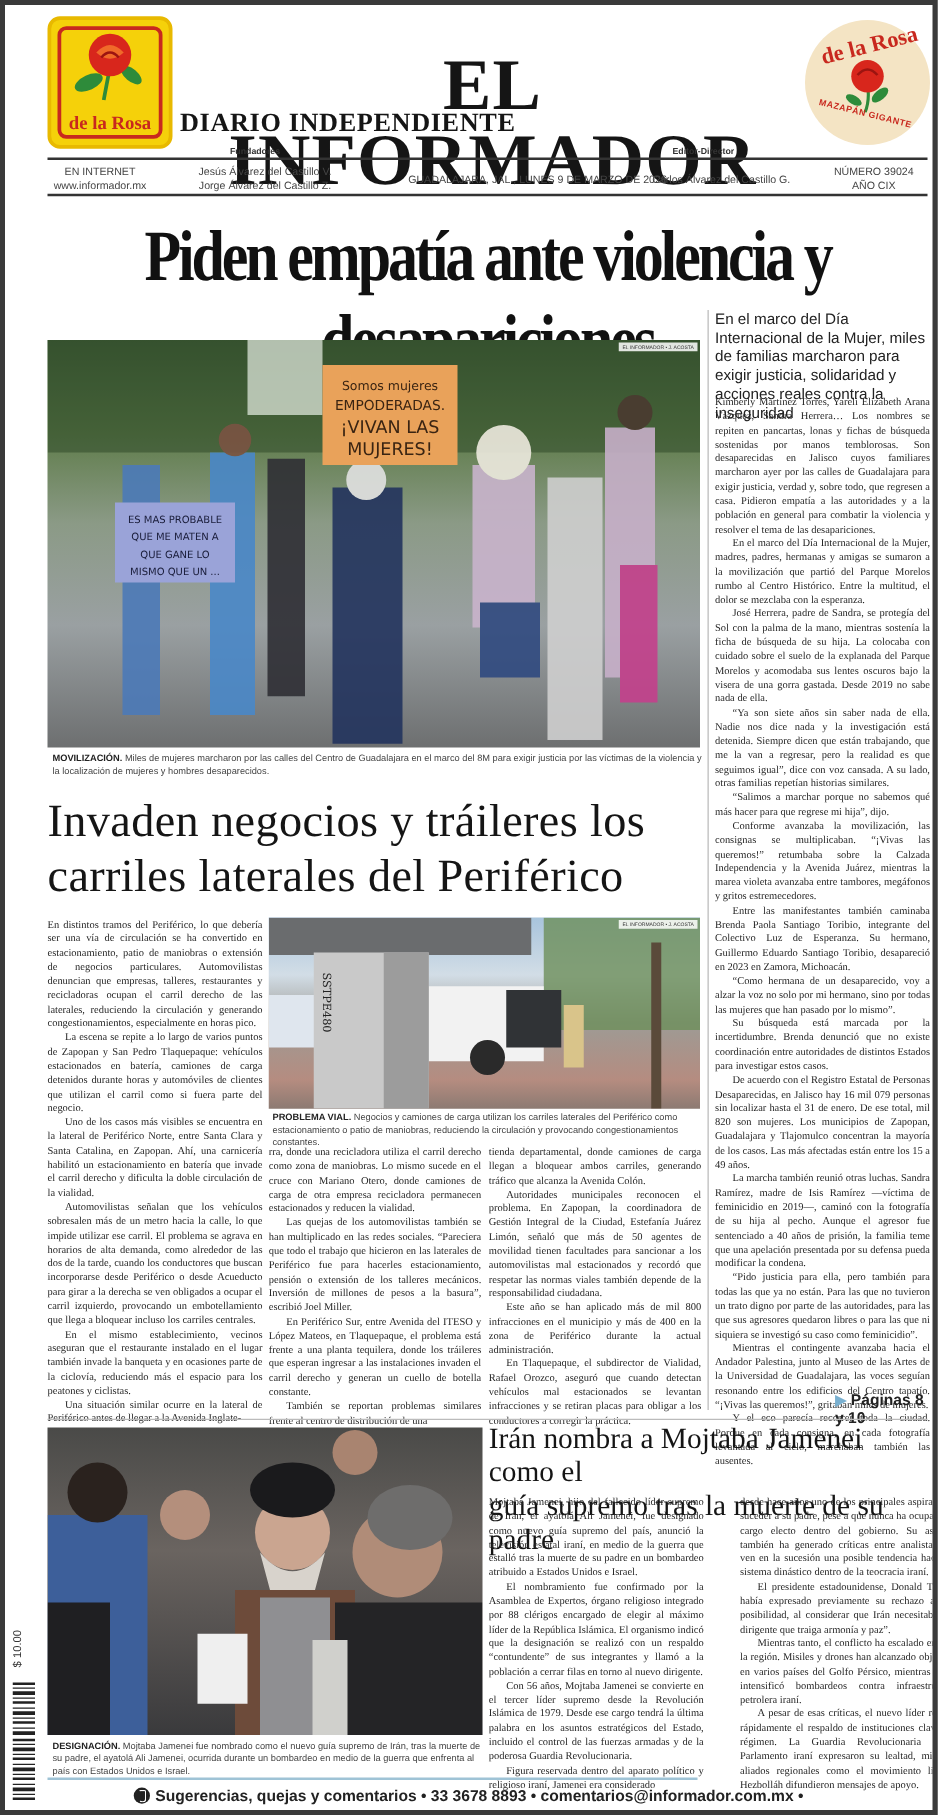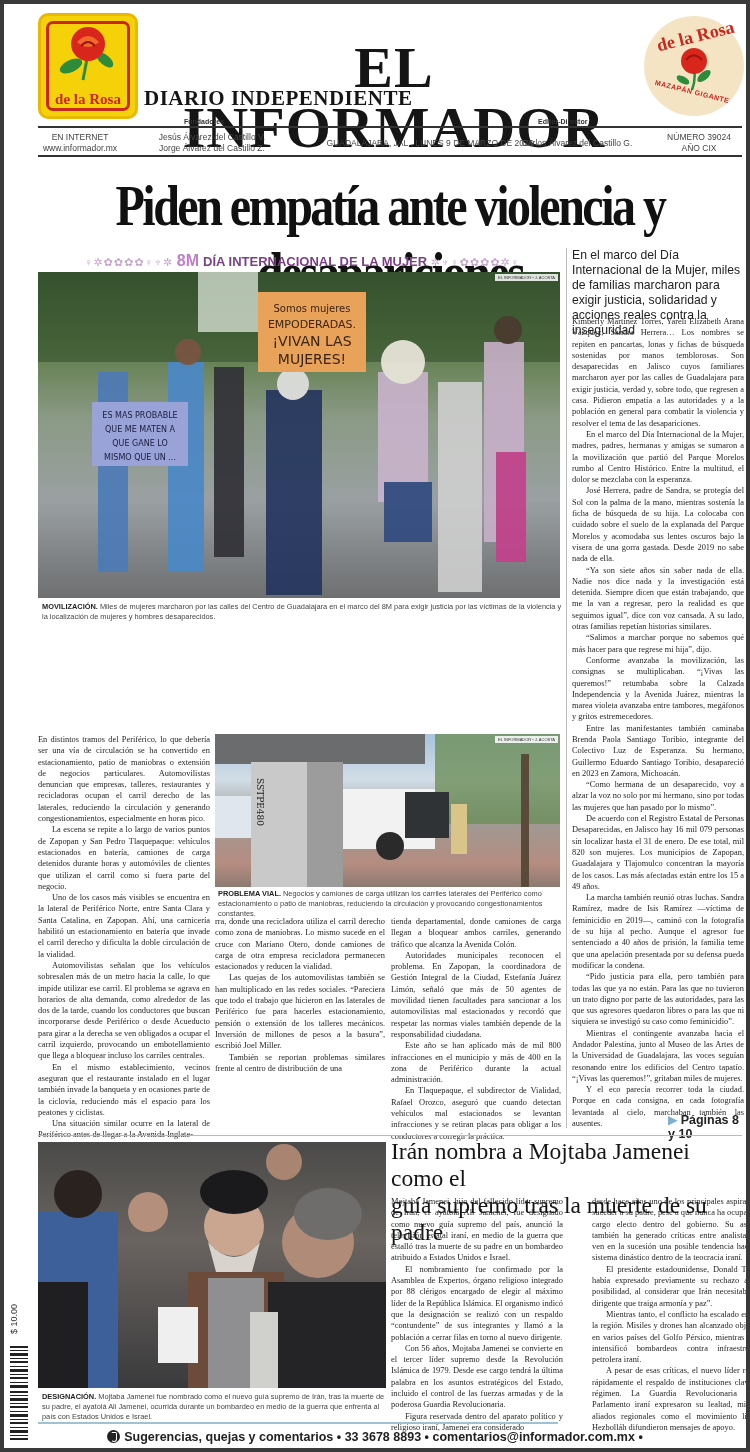--- a/index.html
+++ b/index.html
@@ -160,25 +160,20 @@
   <div class="infobar sans" style="left:508px;width:130px;top:134px;">Carlos Álvarez del Castillo G.</div>
   <div class="infobar sans" style="left:660px;width:70px;">
     <div>NÚMERO 39024</div>
     <div>AÑO CIX</div>
   </div>
 
   <div class="rule" style="top:151px;height:1.5px;"></div>
 
   <div class="lead-h lserif">Piden empatía ante violencia y desapariciones</div>
 
-  <div class="banner8m sans">
-    <span class="deco">♀✲✿✿✿✿♀♆✲</span>
-    <span class="big8m">8M</span><span>DÍA INTERNACIONAL DE LA MUJER</span>
-    <span class="deco">✲♆♀✿✿✿✿✲♀</span>
-  </div>
 
   <div class="photo" style="left:34px;top:268px;width:522px;height:326px;background:linear-gradient(180deg,#3d5a34 0%,#5d7b48 22%,#8b9a86 45%,#9aa0a2 70%,#6d6f70 100%);">
     <svg width="522" height="326" viewBox="0 0 522 326">
       <rect x="0" y="0" width="522" height="90" fill="#2f4a2a" opacity="0.55"></rect>
       <rect x="160" y="0" width="60" height="60" fill="#e8efe6" opacity="0.7"></rect>
       <g opacity="0.9">
         <rect x="60" y="100" width="30" height="200" fill="#4c7ab8"></rect>
         <rect x="130" y="90" width="36" height="210" fill="#4a88c8"></rect>
         <rect x="176" y="95" width="30" height="190" fill="#2f2f35"></rect>
         <rect x="228" y="118" width="56" height="205" fill="#23345e"></rect>
@@ -217,31 +212,36 @@
 
   <div class="body-col lserif" style="left:568px;top:312px;width:172px;">
     <p class="first">Kimberly Martínez Torres, Yareli Elizabeth Arana Vázquez, Sandra Herrera… Los nombres se repiten en pancartas, lonas y fichas de búsqueda sostenidas por manos temblorosas. Son desaparecidas en Jalisco cuyos familiares marcharon ayer por las calles de Guadalajara para exigir justicia, verdad y, sobre todo, que regresen a casa. Pidieron empatía a las autoridades y a la población en general para combatir la violencia y resolver el tema de las desapariciones.</p>
     <p>En el marco del Día Internacional de la Mujer, madres, padres, hermanas y amigas se sumaron a la movilización que partió del Parque Morelos rumbo al Centro Histórico. Entre la multitud, el dolor se mezclaba con la esperanza.</p>
     <p>José Herrera, padre de Sandra, se protegía del Sol con la palma de la mano, mientras sostenía la ficha de búsqueda de su hija. La colocaba con cuidado sobre el suelo de la explanada del Parque Morelos y acomodaba sus lentes oscuros bajo la visera de una gorra gastada. Desde 2019 no sabe nada de ella.</p>
     <p>“Ya son siete años sin saber nada de ella. Nadie nos dice nada y la investigación está detenida. Siempre dicen que están trabajando, que me la van a regresar, pero la realidad es que seguimos igual”, dice con voz cansada. A su lado, otras familias repetían historias similares.</p>
     <p>“Salimos a marchar porque no sabemos qué más hacer para que regrese mi hija”, dijo.</p>
     <p>Conforme avanzaba la movilización, las consignas se multiplicaban. “¡Vivas las queremos!” retumbaba sobre la Calzada Independencia y la Avenida Juárez, mientras la marea violeta avanzaba entre tambores, megáfonos y gritos estremecedores.</p>
     <p>Entre las manifestantes también caminaba Brenda Paola Santiago Toribio, integrante del Colectivo Luz de Esperanza. Su hermano, Guillermo Eduardo Santiago Toribio, desapareció en 2023 en Zamora, Michoacán.</p>
     <p>“Como hermana de un desaparecido, voy a alzar la voz no solo por mi hermano, sino por todas las mujeres que han pasado por lo mismo”.</p>
+    <p>Su búsqueda está marcada por la incertidumbre. Brenda denunció que no existe coordinación entre autoridades de distintos Estados para investigar estos casos.</p>
     <p>De acuerdo con el Registro Estatal de Personas Desaparecidas, en Jalisco hay 16 mil 079 personas sin localizar hasta el 31 de enero. De ese total, mil 820 son mujeres. Los municipios de Zapopan, Guadalajara y Tlajomulco concentran la mayoría de los casos. Las más afectadas están entre los 15 a 49 años.</p>
     <p>La marcha también reunió otras luchas. Sandra Ramírez, madre de Isis Ramírez —víctima de feminicidio en 2019—, caminó con la fotografía de su hija al pecho. Aunque el agresor fue sentenciado a 40 años de prisión, la familia teme que una apelación presentada por su defensa pueda modificar la condena.</p>
     <p>“Pido justicia para ella, pero también para todas las que ya no están. Para las que no tuvieron un trato digno por parte de las autoridades, para las que sus agresores quedaron libres o para las que ni siquiera se investigó su caso como feminicidio”.</p>
     <p>Mientras el contingente avanzaba hacia el Andador Palestina, junto al Museo de las Artes de la Universidad de Guadalajara, las voces seguían resonando entre los edificios del Centro tapatío. “¡Vivas las queremos!”, gritaban miles de mujeres.</p>
     <p>Y el eco parecía recorrer toda la ciudad. Porque en cada consigna, en cada fotografía levantada al cielo, marchaban también las ausentes.</p>
   </div>
 
   <div class="pages-ref sans">
     <span class="arrow">▶</span><span>Páginas 8 y 10</span>
   </div>
 
+  <div class="sec-h lserif" style="left:34px;top:632px;width:524px;font-size:37px;line-height:44px;letter-spacing:0.3px;">
+    <div>Invaden negocios y tráileres los</div>
+    <div>carriles laterales del Periférico</div>
+  </div>
 
   <div class="body-col lserif" style="left:34px;top:730px;width:172px;">
     <p class="first">En distintos tramos del Periférico, lo que debería ser una vía de circulación se ha convertido en estacionamiento, patio de maniobras o extensión de negocios particulares. Automovilistas denuncian que empresas, talleres, restaurantes y recicladoras ocupan el carril derecho de las laterales, reduciendo la circulación y generando congestionamientos, especialmente en horas pico.</p>
     <p>La escena se repite a lo largo de varios puntos de Zapopan y San Pedro Tlaquepaque: vehículos estacionados en batería, camiones de carga detenidos durante horas y automóviles de clientes que utilizan el carril como si fuera parte del negocio.</p>
     <p>Uno de los casos más visibles se encuentra en la lateral de Periférico Norte, entre Santa Clara y Santa Catalina, en Zapopan. Ahí, una carnicería habilitó un estacionamiento en batería que invade el carril derecho y dificulta la doble circulación de la vialidad.</p>
     <p>Automovilistas señalan que los vehículos sobresalen más de un metro hacia la calle, lo que impide utilizar ese carril. El problema se agrava en horarios de alta demanda, como alrededor de las dos de la tarde, cuando los conductores que buscan incorporarse desde Periférico o desde Acueducto para girar a la derecha se ven obligados a ocupar el carril izquierdo, provocando un embotellamiento que llega a bloquear incluso los carriles centrales.</p>
     <p>En el mismo establecimiento, vecinos aseguran que el restaurante instalado en el lugar también invade la banqueta y en ocasiones parte de la ciclovía, reduciendo más el espacio para los peatones y ciclistas.</p>
     <p>Una situación similar ocurre en la lateral de Periférico antes de llegar a la Avenida Inglate-</p>
   </div>
 
@@ -263,20 +263,21 @@
   </div>
 
   <div class="caption sans" style="left:214px;top:885px;width:344px;">
     <b>PROBLEMA VIAL.</b>
     <span>Negocios y camiones de carga utilizan los carriles laterales del Periférico como estacionamiento o patio de maniobras, reduciendo la circulación y provocando congestionamientos constantes.</span>
   </div>
 
   <div class="body-col lserif" style="left:211px;top:912px;width:170px;">
     <p class="first">rra, donde una recicladora utiliza el carril derecho como zona de maniobras. Lo mismo sucede en el cruce con Mariano Otero, donde camiones de carga de otra empresa recicladora permanecen estacionados y reducen la vialidad.</p>
     <p>Las quejas de los automovilistas también se han multiplicado en las redes sociales. “Pareciera que todo el trabajo que hicieron en las laterales de Periférico fue para hacerles estacionamiento, pensión o extensión de los talleres mecánicos. Inversión de millones de pesos a la basura”, escribió Joel Miller.</p>
+    <p>En Periférico Sur, entre Avenida del ITESO y López Mateos, en Tlaquepaque, el problema está frente a una planta tequilera, donde los tráileres que esperan ingresar a las instalaciones invaden el carril derecho y generan un cuello de botella constante.</p>
     <p>También se reportan problemas similares frente al centro de distribución de una</p>
   </div>
   <div class="body-col lserif" style="left:387px;top:912px;width:170px;">
     <p class="first">tienda departamental, donde camiones de carga llegan a bloquear ambos carriles, generando tráfico que alcanza la Avenida Colón.</p>
     <p>Autoridades municipales reconocen el problema. En Zapopan, la coordinadora de Gestión Integral de la Ciudad, Estefanía Juárez Limón, señaló que más de 50 agentes de movilidad tienen facultades para sancionar a los automovilistas mal estacionados y recordó que respetar las normas viales también depende de la responsabilidad ciudadana.</p>
     <p>Este año se han aplicado más de mil 800 infracciones en el municipio y más de 400 en la zona de Periférico durante la actual administración.</p>
     <p>En Tlaquepaque, el subdirector de Vialidad, Rafael Orozco, aseguró que cuando detectan vehículos mal estacionados se levantan infracciones y se retiran placas para obligar a los conductores a corregir la práctica.</p>
   </div>
 
   <div class="hline" style="left:34px;top:1131px;width:704px;"></div>

